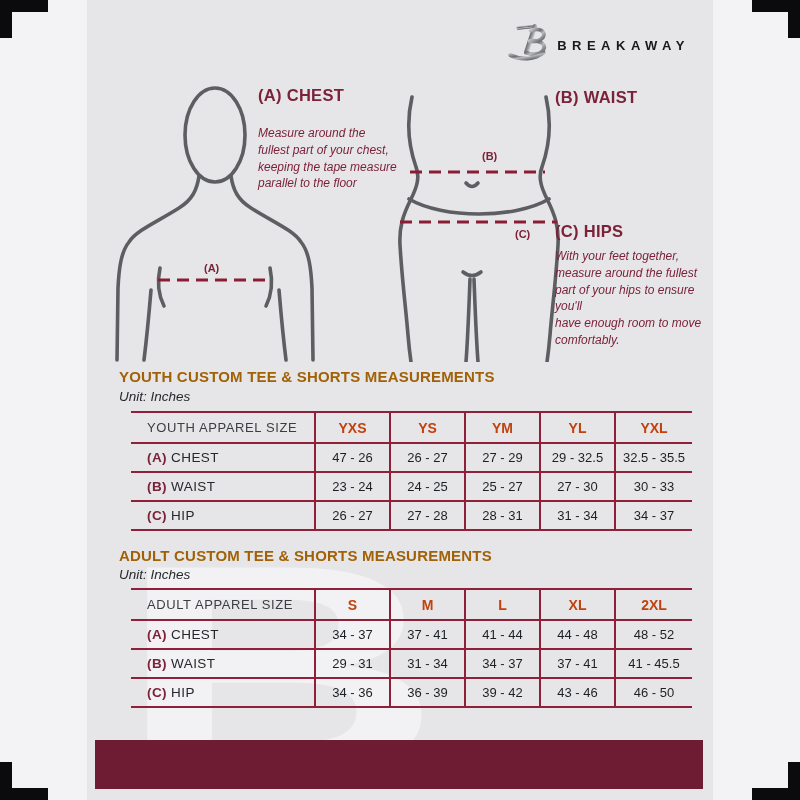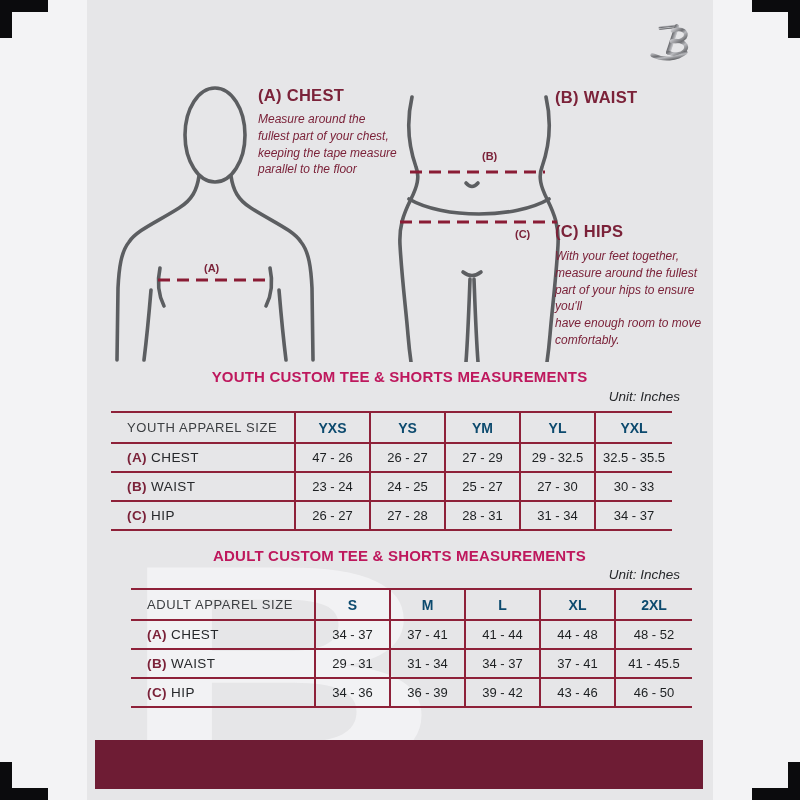--- a/index.html
+++ b/index.html
@@ -51,33 +51,33 @@
   .fig .dash { stroke:#8a1c35; stroke-width:3.2; stroke-dasharray:12 7; stroke-linecap:butt; }
   .marker { font-size:11px; font-weight:bold; color:#7b2239; }
 
   .inst-h { font-size:16.5px; font-weight:bold; color:#7b2239; letter-spacing:.3px; }
   .inst-b {
     font-size:12px; font-style:italic; color:#7b2239; line-height:1.4;
     white-space:pre-line;
   }
 
   
-  .tbl-title { left:32px; width:561px; text-align:center; font-size:15px; font-weight:bold; color:#be185d; letter-spacing:.2px; }
-  .tbl-unit  { left:32px; width:561px; text-align:right; font-size:13.5px; font-style:italic; color:#26282b; }
+  .tbl-title { left:32px; width:561px; font-size:15px; font-weight:bold; color:#a16207; letter-spacing:.2px; }
+  .tbl-unit  { left:32px; width:561px; text-align:left; font-size:13.5px; font-style:italic; color:#26282b; }
   table { border-collapse:collapse; table-layout:fixed; width:561px;
           border-top:2px solid #8e2139; border-bottom:2px solid #8e2139; }
   col.c-label { width:184px; }
   col.c-size  { width:75px; }
   col.c-last  { width:77px; }
   th, td { border-bottom:2px solid #8e2139; padding:0; }
   th + th, td + td { border-left:2px solid #8e2139; }
   thead th { height:31px; }
   tbody td { height:29px; }
   .h-label { text-align:left; padding-left:16px; font-weight:normal; font-size:13px; letter-spacing:.6px; color:#3b3e41; }
-  .h-size  { text-align:center; font-size:14px; font-weight:bold; color:#0c4a6e; }
+  .h-size  { text-align:center; font-size:14px; font-weight:bold; color:#c2410c; }
   .r-label { text-align:left; padding-left:16px; font-size:13.5px; color:#26282b; letter-spacing:.4px; }
   .r-label b { color:#7b2239; }
   .r-val   { text-align:center; font-size:13px; color:#1d2022; }
 
   .footer-bar { left:8px; top:740px; width:608px; height:49px; background:#6e1c34; }
 </style>
 </head>
 <body>
 
 <div class="corner c-tl-h"></div>
@@ -104,20 +104,21 @@
         </linearGradient>
       </defs>
       <g fill="none" stroke="url(#silv)" stroke-linecap="round">
         <path d="M14 6 L33 4" stroke-width="4"></path>
         <path d="M33 4 L23 34" stroke-width="5"></path>
         <path d="M28 9 C40 5 46 11 42 17 C39 21 32 22 27 21" stroke-width="4.4"></path>
         <path d="M27 21 C39 19 47 25 42 32 C38 37 29 37 23 34" stroke-width="4.4"></path>
         <path d="M5 37 C17 43 33 42 43 34" stroke-width="4.6"></path>
       </g>
     </svg>
+    <span class="brand-name">BREAKAWAY</span>
   </div>
 
   <svg class="fig" style="left:28px; top:80px;" width="200" height="282" viewBox="0 0 200 282">
     <ellipse cx="100" cy="55" rx="30" ry="47"></ellipse>
     <path d="M84 96 C82 110 77 120 64 128 C42 142 22 150 14 162 C6 172 4 188 3 208 L2 280"></path>
     <path d="M116 96 C118 110 123 120 136 128 C158 142 178 150 186 162 C194 172 196 188 197 208 L198 280"></path>
     <path d="M45 188 C42 202 43 214 49 226"></path>
     <path d="M155 188 C158 202 157 214 151 226"></path>
     <path d="M36 210 C34 234 32 256 29 280"></path>
     <path d="M164 210 C166 234 168 256 171 280"></path>
@@ -133,31 +134,31 @@
     <path d="M70 177 Q79 184 88 177" stroke-width="2.6"></path>
     <path d="M77 184 C76 210 75 240 73 267" stroke-width="2.6"></path>
     <path d="M81 184 C82 210 83 240 85 267" stroke-width="2.6"></path>
     <path class="dash" d="M17 77 L152 77"></path>
     <path class="dash" d="M7 127 L164 127"></path>
   </svg>
   <span class="z marker" style="left:395px; top:150px;">(B)</span>
   <span class="z marker" style="left:428px; top:228px;">(C)</span>
 
   <div class="z inst-h" style="left:171px; top:86px;">(A) CHEST</div>
-  <div class="z inst-b" style="left:171px; top:111px; width:140px;">Measure around the fullest part of your chest, keeping the tape measure parallel to the floor</div>
+  <div class="z inst-b" style="left:171px; top:125px; width:140px;">Measure around the fullest part of your chest, keeping the tape measure parallel to the floor</div>
 
   <div class="z inst-h" style="left:468px; top:88px;">(B) WAIST</div>
 
   <div class="z inst-h" style="left:468px; top:222px;">(C) HIPS</div>
   <div class="z inst-b" style="left:468px; top:248px; width:158px;">With your feet together, measure around the fullest part of your hips to ensure you'll
 have enough room to move comfortably.</div>
 
   <div class="z tbl-title" style="top:368px;">YOUTH CUSTOM TEE &amp; SHORTS MEASUREMENTS</div>
   <div class="z tbl-unit" style="top:389px;">Unit: Inches</div>
-  <table class="z" style="left:24px; top:411px;">
+  <table class="z" style="left:44px; top:411px;">
     <colgroup>
         <col class="c-label">
         <col class="c-size">
         <col class="c-size">
         <col class="c-size">
         <col class="c-size">
         <col class="c-last">
       </colgroup>
     <thead>
       <tr>

